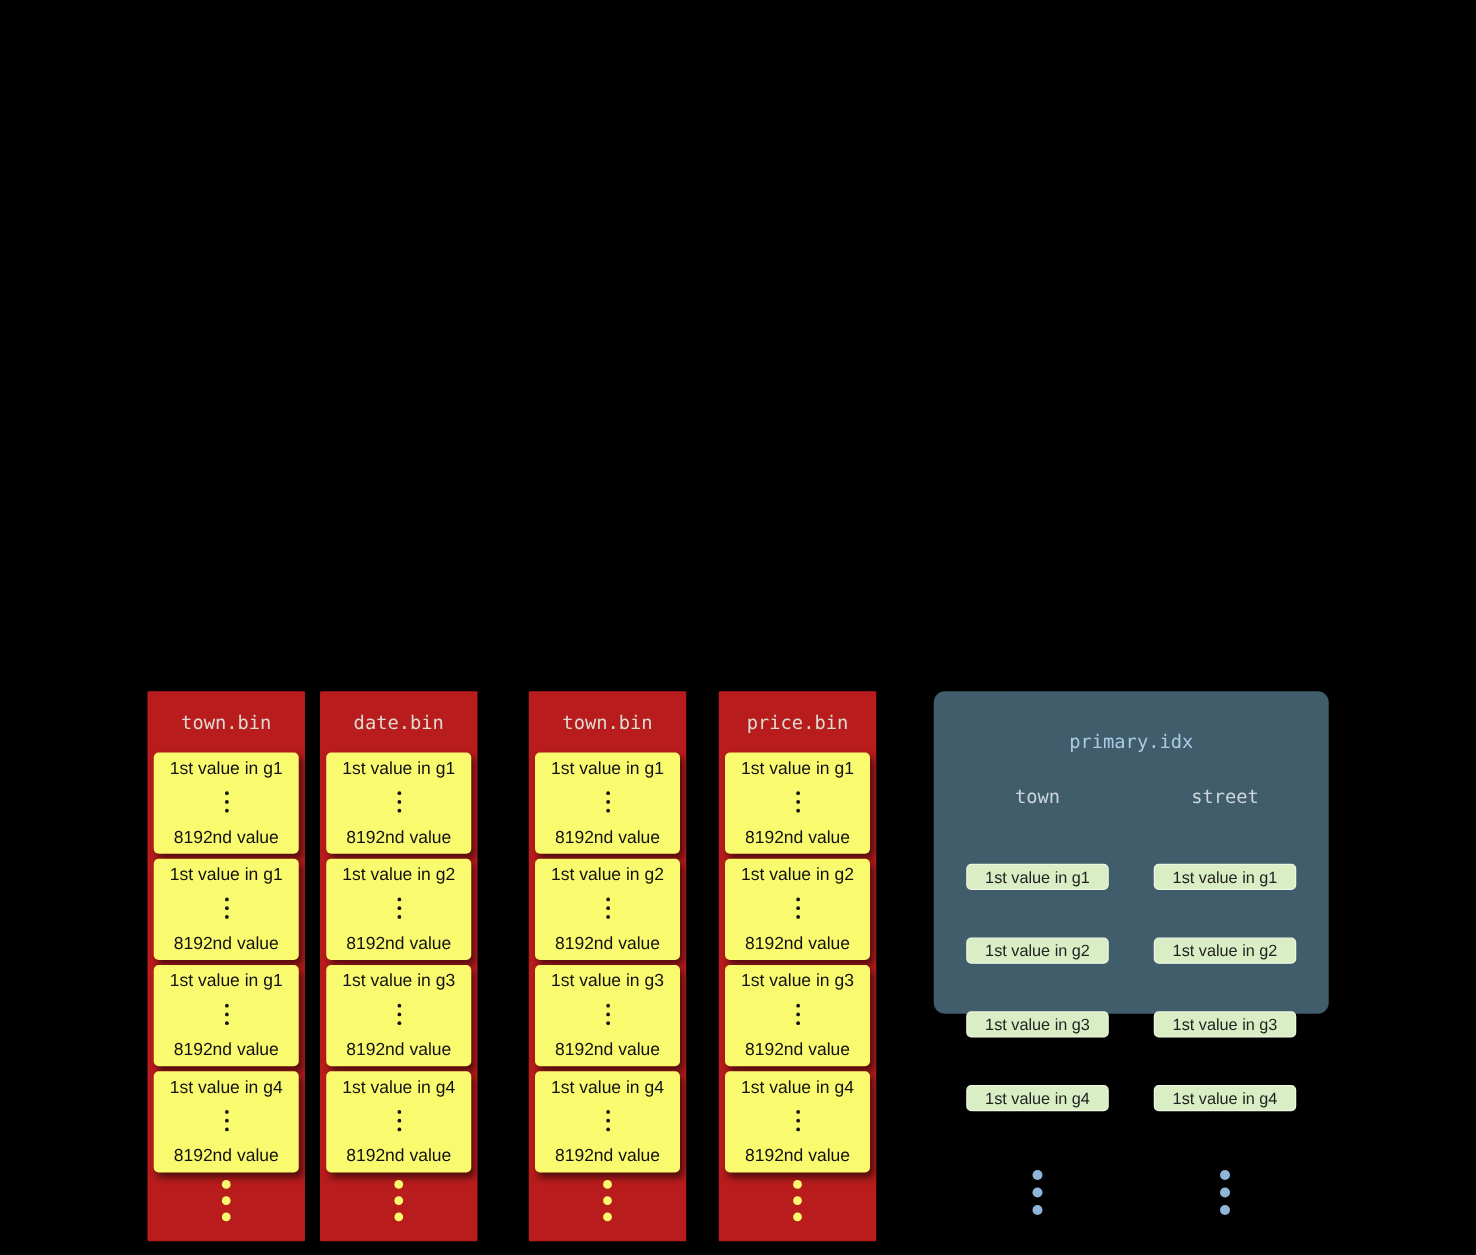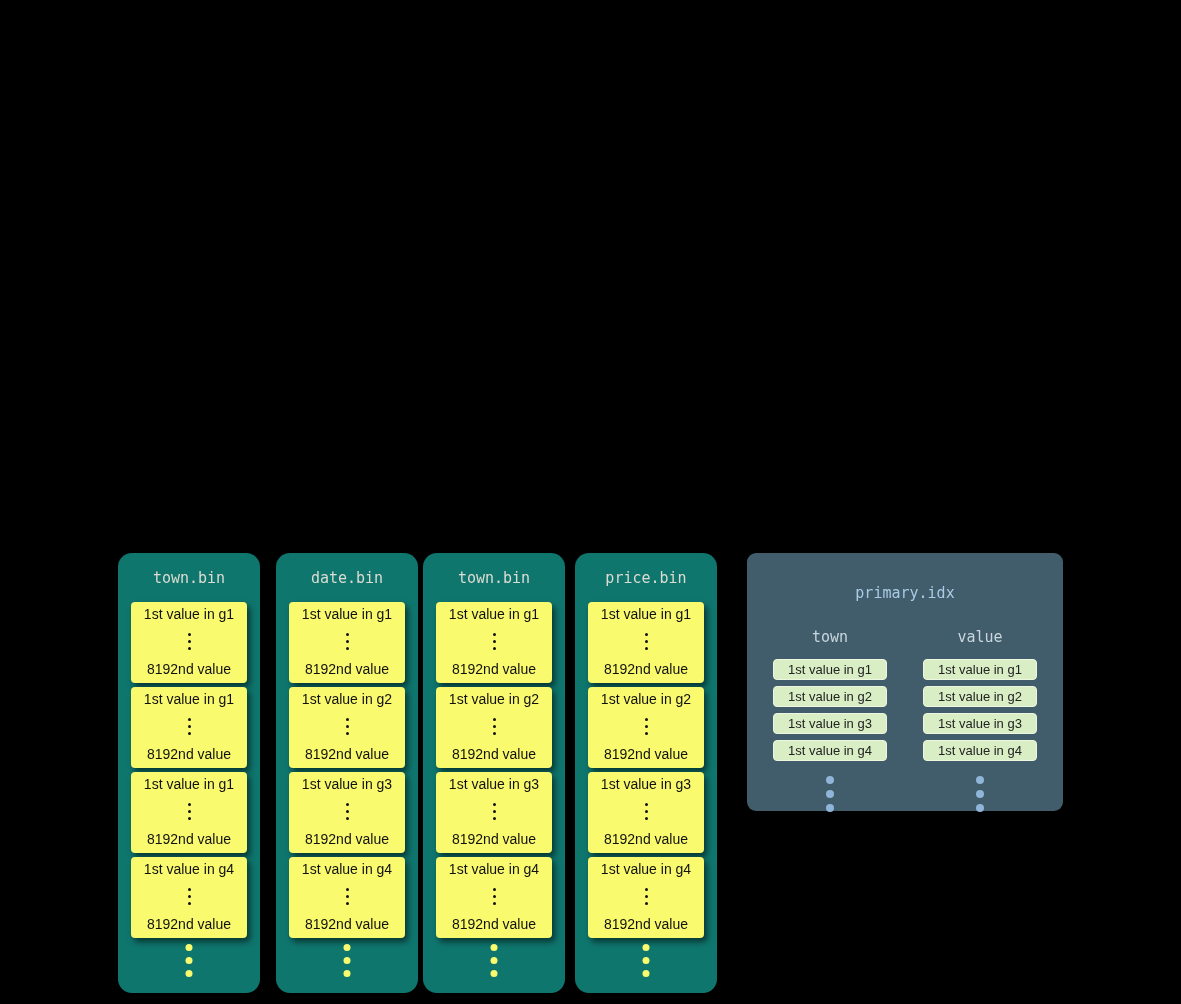--- a/index.html
+++ b/index.html
@@ -5,22 +5,22 @@
   * { margin: 0; padding: 0; box-sizing: border-box; }
   html, body { background: #000; }
   body {
     width: 1181px; height: 1004px; position: relative; overflow: hidden;
     font-family: "Liberation Sans", sans-serif;
   }
   .canvas { position: absolute; inset: 0; background: #000; }
 
   
   .file-column {
-    position: absolute; top: 553px; width: 142px; height: 440px;
-    background: #0f766e; border-radius: 14px;
+    position: absolute; top: 553px; width: 126px; height: 440px;
+    background: #b91c1c; border-radius: 1px;
   }
   .file-title {
     font-family: "DejaVu Sans Mono", monospace;
     color: #DCDCD2; font-size: 15px; line-height: 18px;
     text-align: center; padding-top: 16px; height: 49px;
   }
   .granule-block {
     width: 116px; height: 81px; margin: 0 auto 4px auto;
     background: #FAFA6E; border-radius: 4px;
     box-shadow: 3px 4px 6px rgba(0,0,0,0.55);
@@ -44,21 +44,21 @@
   }
   .index-title {
     font-family: "DejaVu Sans Mono", monospace;
     color: #A9CBE5; font-size: 15px; line-height: 18px;
     text-align: center; padding-top: 31px;
   }
   .index-columns {
     display: flex; justify-content: space-between;
     padding: 0 26px; margin-top: 26px;
   }
-  .index-col { width: 114px; display: flex; flex-direction: column; align-items: center; }
+  .index-col { width: 114px; display: flex; flex-direction: column; align-items: center; gap: 32px; }
   .index-header {
     font-family: "DejaVu Sans Mono", monospace;
     color: #C9D6DE; font-size: 15px; line-height: 18px; margin-bottom: 13px;
   }
   .index-pill {
     width: 114px; height: 21px; margin-bottom: 6px;
     background: #D9EEC4; border: 1px solid #EDF7DF; border-radius: 4px;
     font-size: 13px; line-height: 19px; color: #222; text-align: center;
   }
   .vdots-blue { margin-top: 9px; display: flex; flex-direction: column; gap: 6px; }
@@ -107,21 +107,21 @@
         </div>
       <div>8192nd value</div>
     </div>
     <div class="vdots-yellow">
         <span></span>
         <span></span>
         <span></span>
       </div>
   </div>
 
-  <div class="file-column" style="left:276px">
+  <div class="file-column" style="left:256px">
     <div class="file-title">date.bin</div>
     <div class="granule-block">
       <div>1st value in g1</div>
       <div class="vdots-black">
           <span></span>
           <span></span>
           <span></span>
         </div>
       <div>8192nd value</div>
     </div>
@@ -258,21 +258,21 @@
         <div class="index-pill">1st value in g2</div>
         <div class="index-pill">1st value in g3</div>
         <div class="index-pill">1st value in g4</div>
         <div class="vdots-blue">
             <span></span>
             <span></span>
             <span></span>
           </div>
       </div>
       <div class="index-col">
-        <div class="index-header">value</div>
+        <div class="index-header">street</div>
         <div class="index-pill">1st value in g1</div>
         <div class="index-pill">1st value in g2</div>
         <div class="index-pill">1st value in g3</div>
         <div class="index-pill">1st value in g4</div>
         <div class="vdots-blue">
             <span></span>
             <span></span>
             <span></span>
           </div>
       </div>

